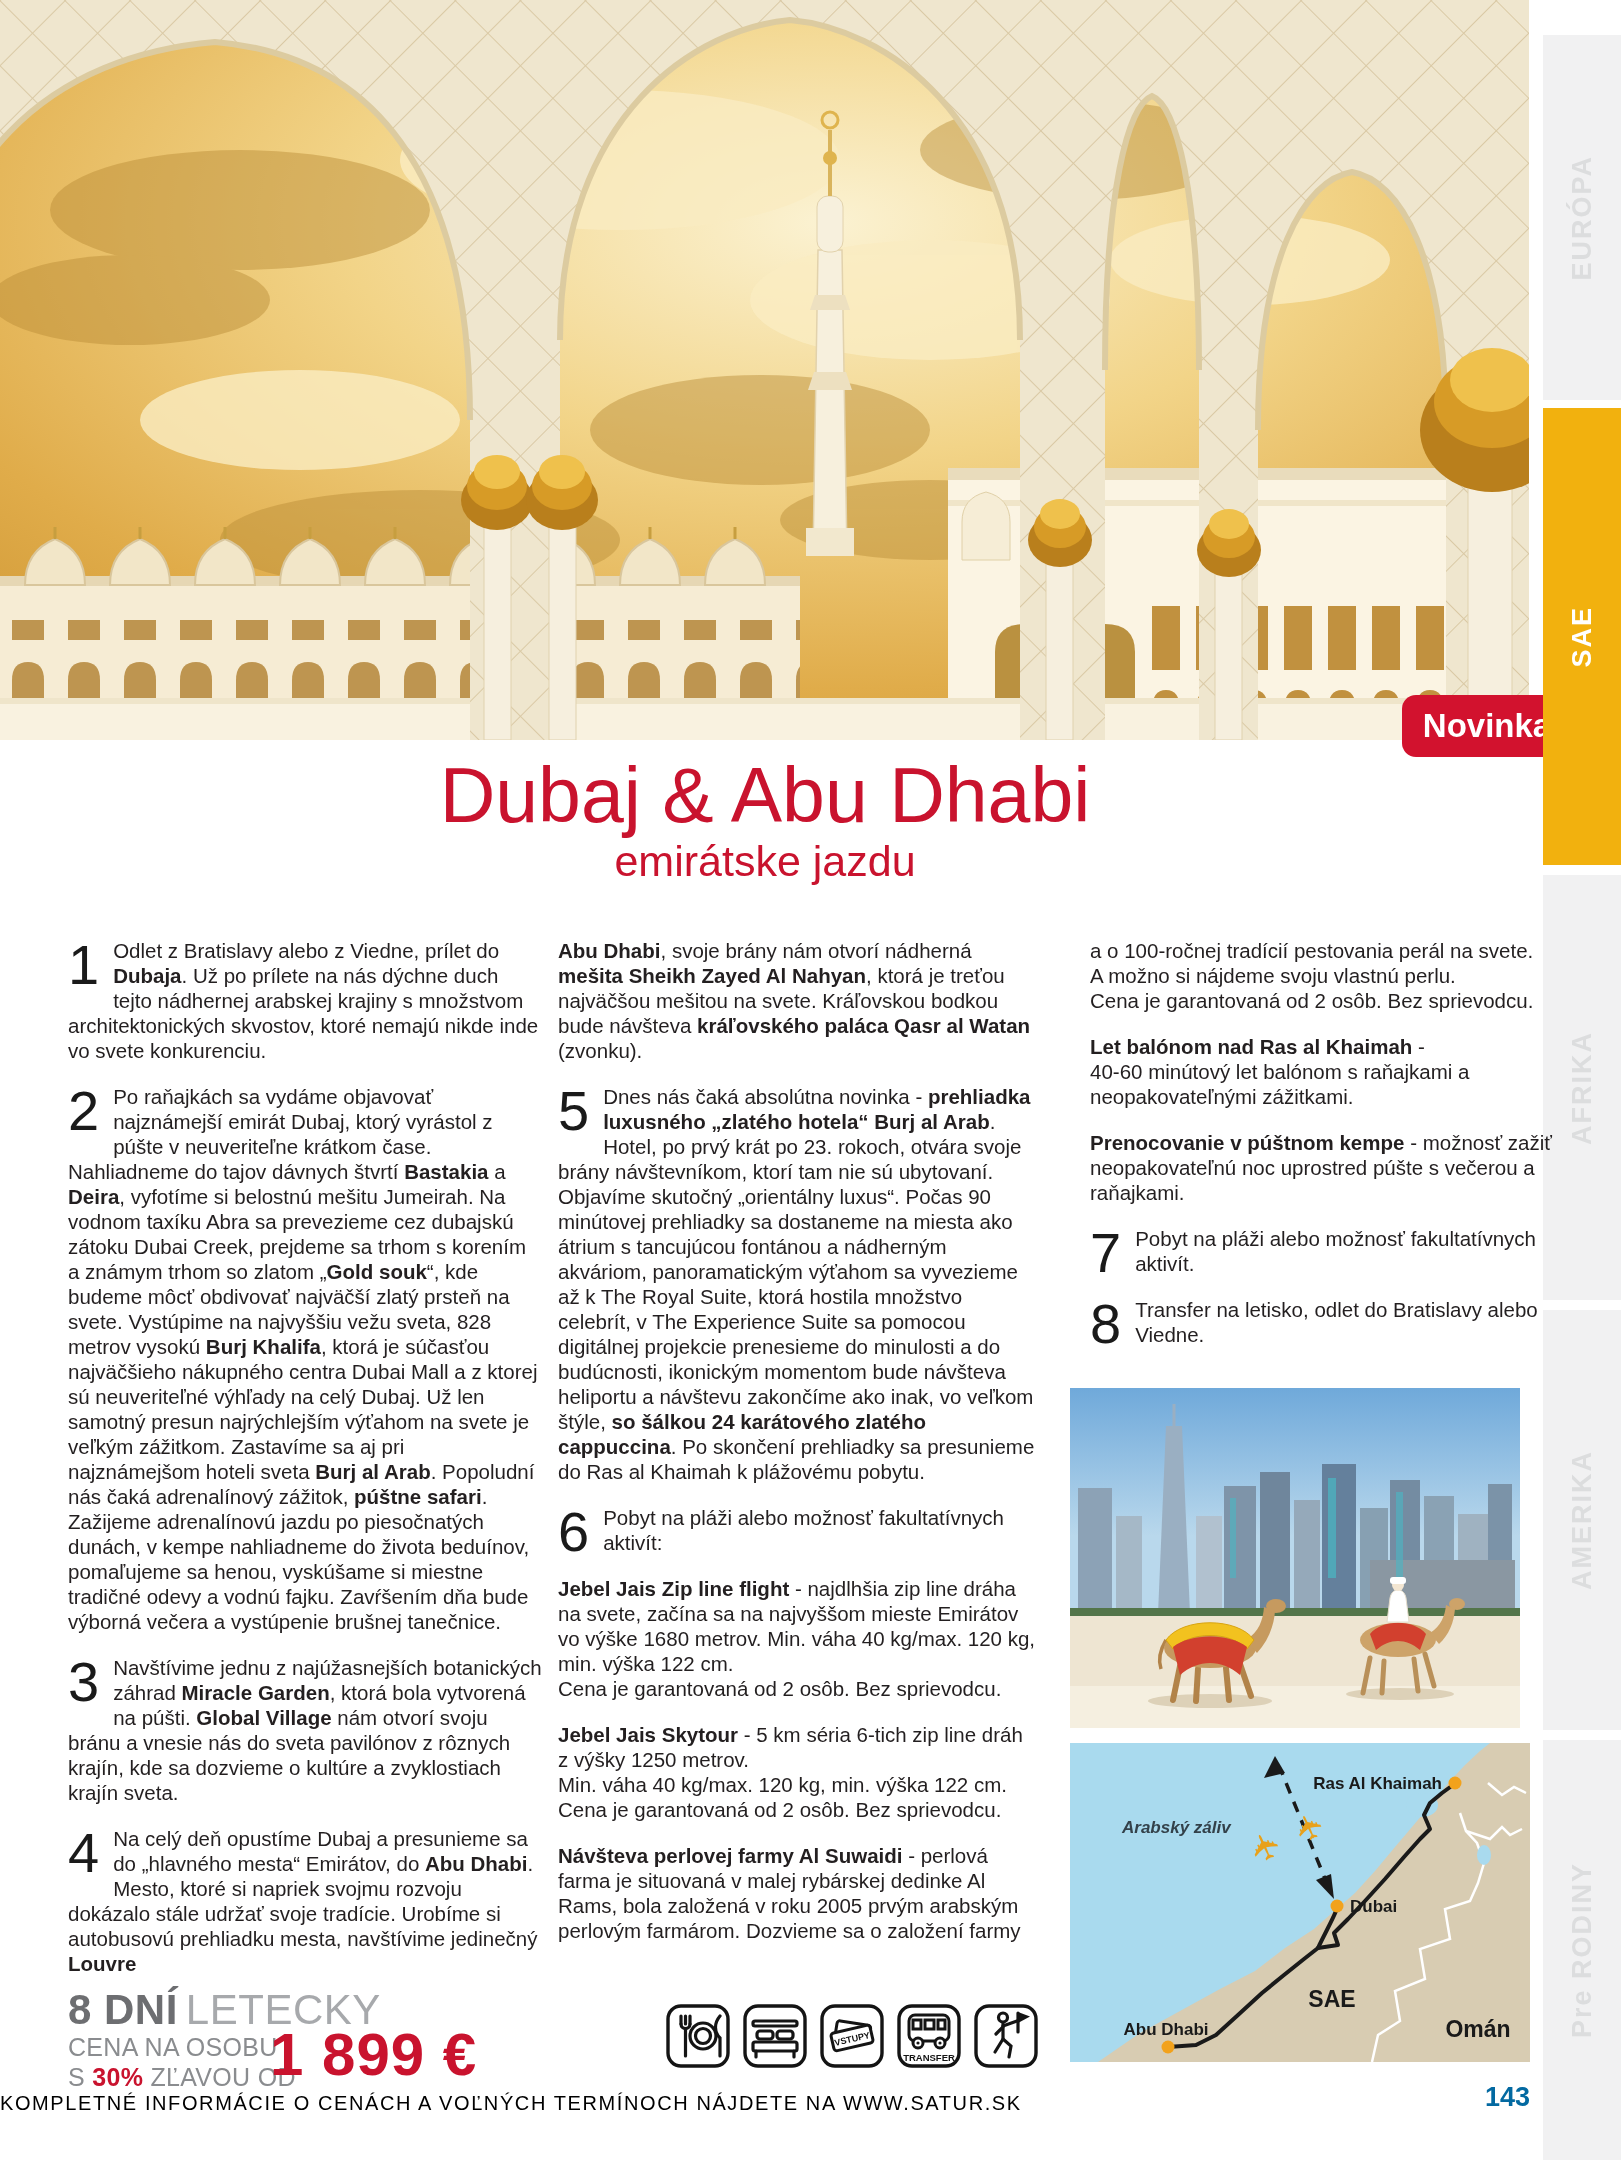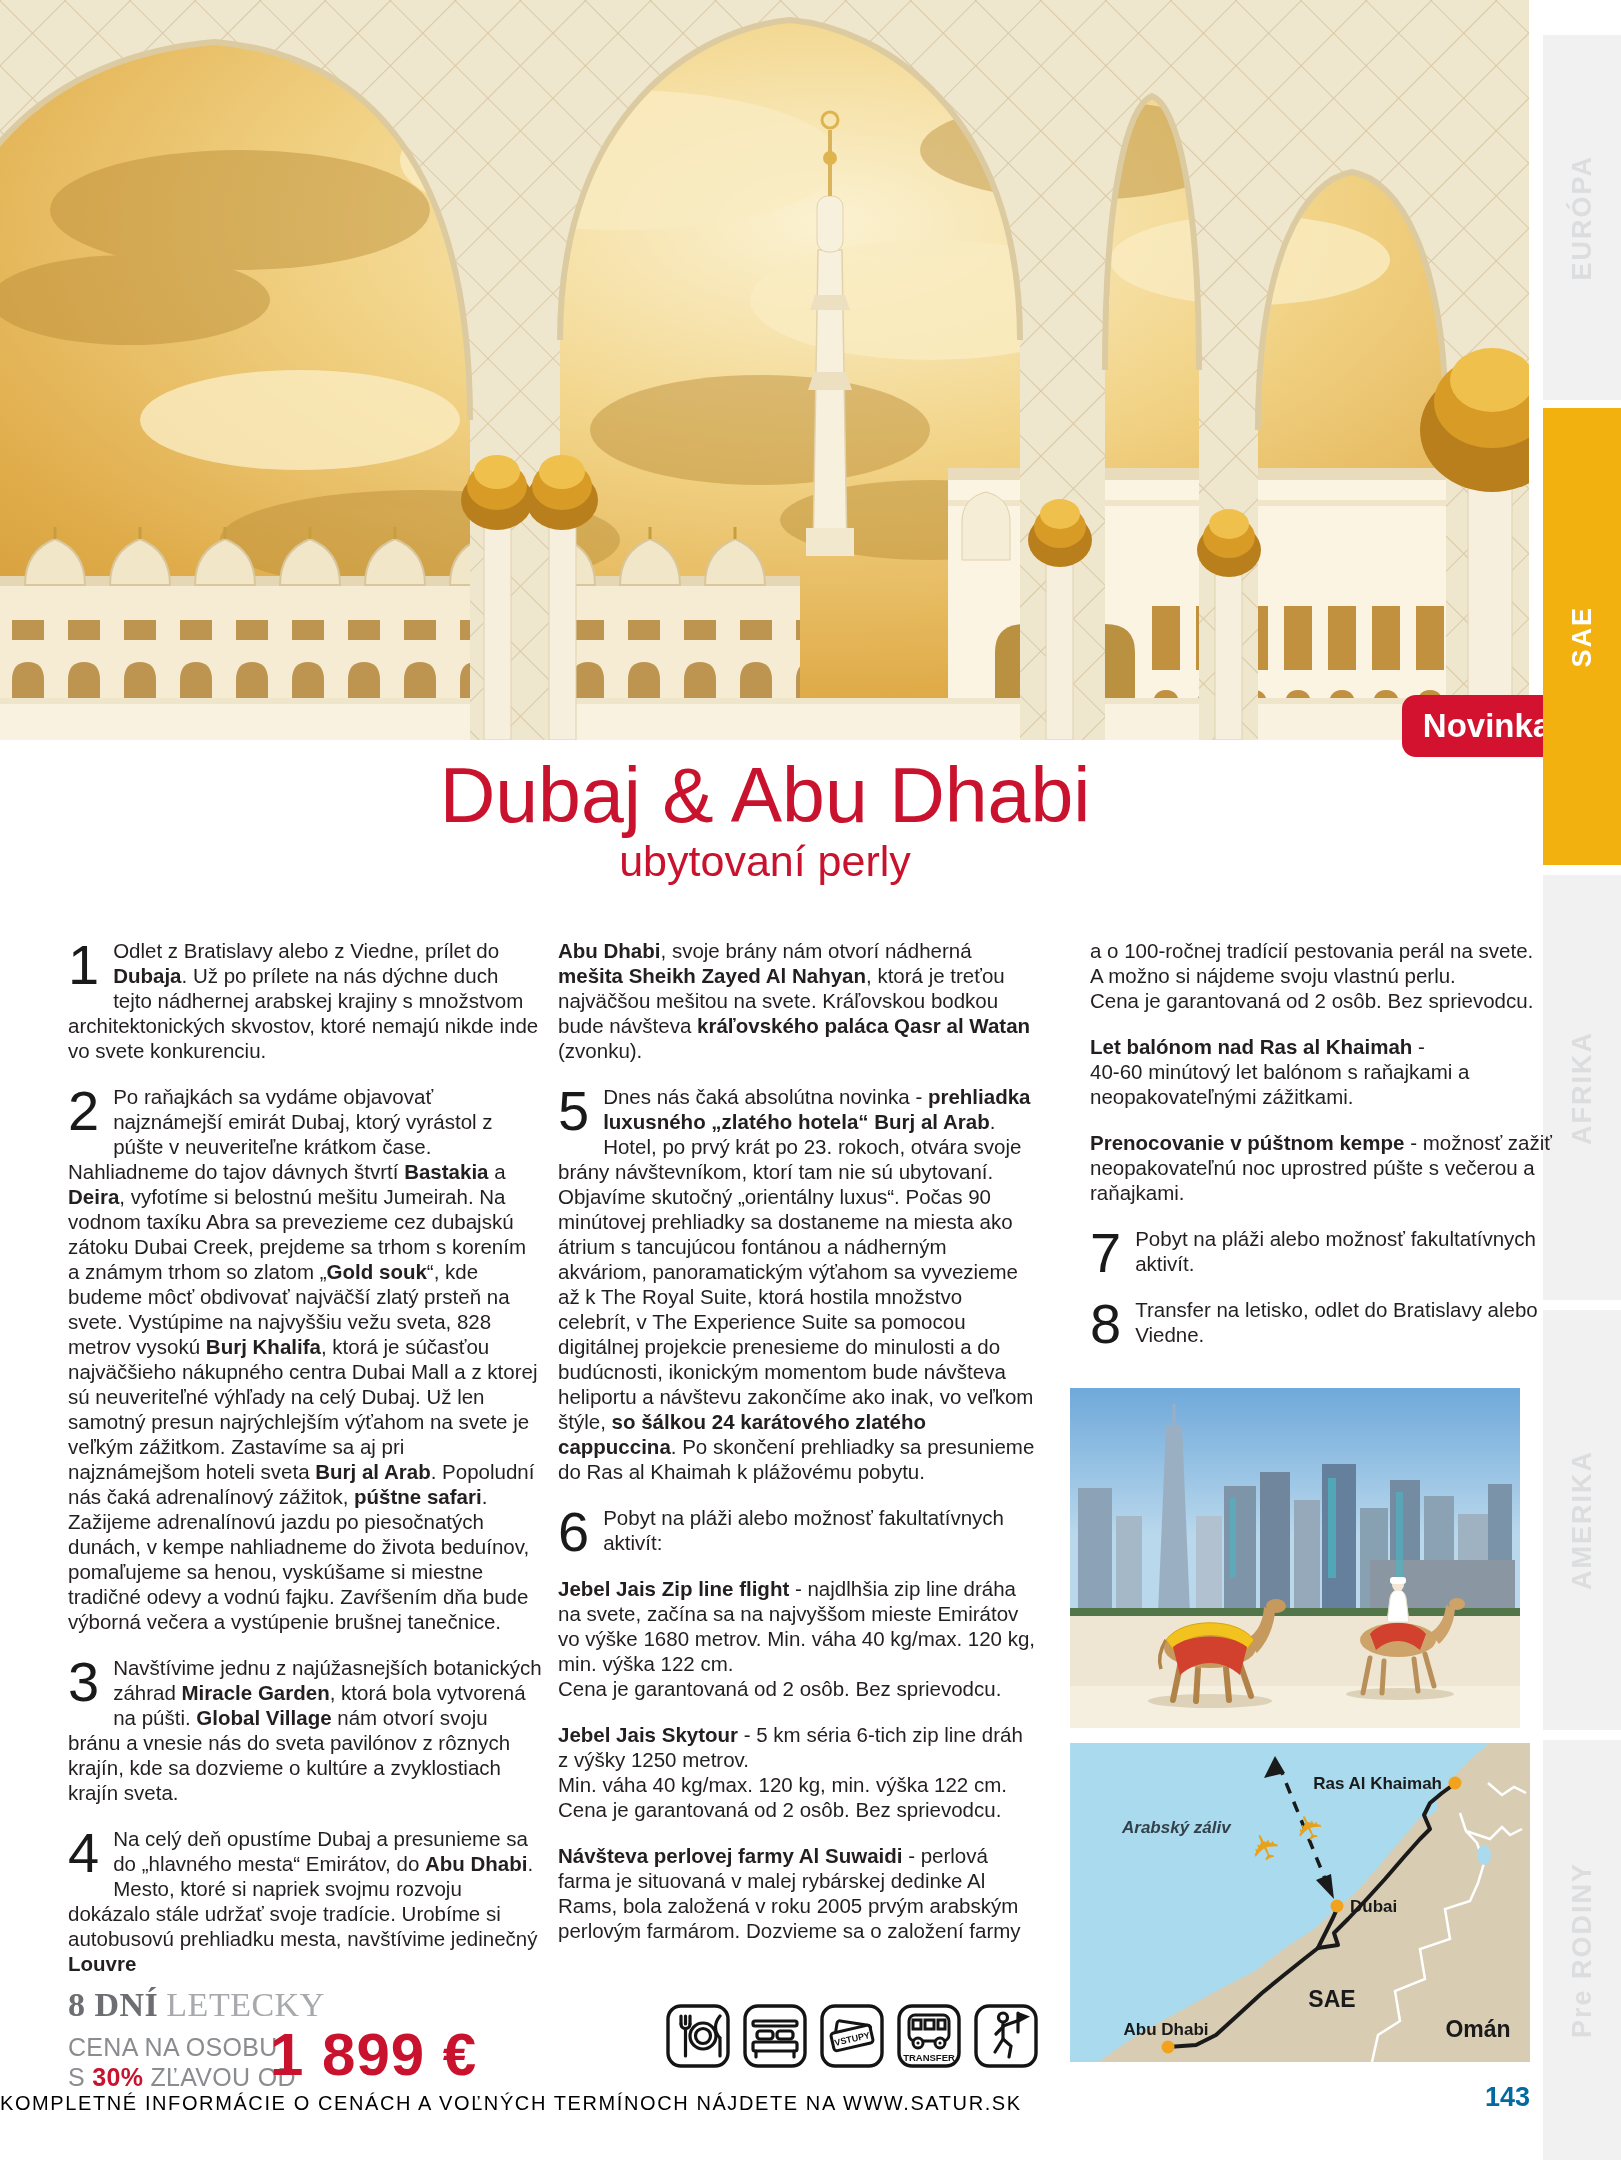--- a/index.html
+++ b/index.html
@@ -28,21 +28,21 @@
   .col3{left:1046px;width:484px;margin-left:44px;}
   .para{margin-bottom:21px;}
   .pnum{float:left;font-size:56px;line-height:48px;margin:3px 14px 0 0;font-weight:300;color:#1A1A1A;}
   .ptext{white-space:pre-line;}
   .ptext b{font-weight:bold;}
   
   .photo{left:1070px;top:1388px;width:450px;height:340px;}
   .mapfig{left:1070px;top:1743px;width:460px;height:319px;}
   
   .offer{left:68px;top:1986px;width:520px;height:130px;}
-  .offer .dur{font-size:34px;letter-spacing:.5px;color:#A7A9AC;font-family:Liberation Serif, serif;}
+  .offer .dur{font-size:42px;letter-spacing:.5px;color:#A7A9AC;}
   .offer .dur b{color:#6D6E71;margin-right:8px;}
   .offer .cena{position:absolute;left:0;top:46px;font-size:25px;line-height:30px;color:#8A8C8F;letter-spacing:.3px;}
   .offer .cena b{color:var(--c-accent_red,#C9132E);}
   .offer .amount{position:absolute;left:202px;top:34px;font-size:60px;font-weight:bold;
                  color:var(--c-accent_red,#C9132E);letter-spacing:1px;}
   
   .services{left:666px;top:2004px;display:flex;gap:13px;}
   .svc{width:64px;height:64px;position:relative;}
   .svc svg{position:absolute;left:0;top:0;width:100%;height:100%;}
   
@@ -208,21 +208,21 @@
   </div>
   <div class="abs side-tab" style="top:1310px;height:420px;">
     <span class="vtext">AMERIKA</span>
   </div>
   <div class="abs side-tab" style="top:1740px;height:420px;">
     <span class="vtext">Pre RODINY</span>
   </div>
 
   <div class="abs title-wrap">
     <div class="title-main">Dubaj &amp; Abu Dhabi</div>
-    <div class="title-sub">ubytovaní perly</div>
+    <div class="title-sub">emirátske jazdu</div>
   </div>
 
   <div class="abs col col1">
     <div class="para">
       <span class="pnum">1</span>
       <span class="ptext"><span>Odlet z Bratislavy alebo z Viedne, prílet do </span><b>Dubaja</b><span>. Už po prílete na nás dýchne duch tejto nádhernej arabskej krajiny s množstvom architektonických skvostov, ktoré nemajú nikde inde vo svete konkurenciu.</span></span>
     </div>
     <div class="para">
       <span class="pnum">2</span>
       <span class="ptext"><span>Po raňajkách sa vydáme objavovať najznámejší emirát Dubaj, ktorý vyrástol z púšte v neuveriteľne krátkom čase. Nahliadneme do tajov dávnych štvrtí </span><b>Bastakia</b><span> a </span><b>Deira</b><span>, vyfotíme si belostnú mešitu Jumeirah. Na vodnom taxíku Abra sa prevezieme cez dubajskú zátoku Dubai Creek, prejdeme sa trhom s korením a známym trhom so zlatom „</span><b>Gold souk</b><span>“, kde budeme môcť obdivovať najväčší zlatý prsteň na svete. Vystúpime na najvyššiu vežu sveta, 828 metrov vysokú </span><b>Burj Khalifa</b><span>, ktorá je súčasťou najväčšieho nákupného centra Dubai Mall a z ktorej sú neuveriteľné výhľady na celý Dubaj. Už len samotný presun najrýchlejším výťahom na svete je veľkým zážitkom. Zastavíme sa aj pri najznámejšom hoteli sveta </span><b>Burj al Arab</b><span>. Popoludní nás čaká adrenalínový zážitok, </span><b>púštne safari</b><span>. Zažijeme adrenalínovú jazdu po piesočnatých dunách, v kempe nahliadneme do života beduínov, pomaľujeme sa henou, vyskúšame si miestne tradičné odevy a vodnú fajku. Zavŕšením dňa bude výborná večera a vystúpenie brušnej tanečnice.</span></span>

